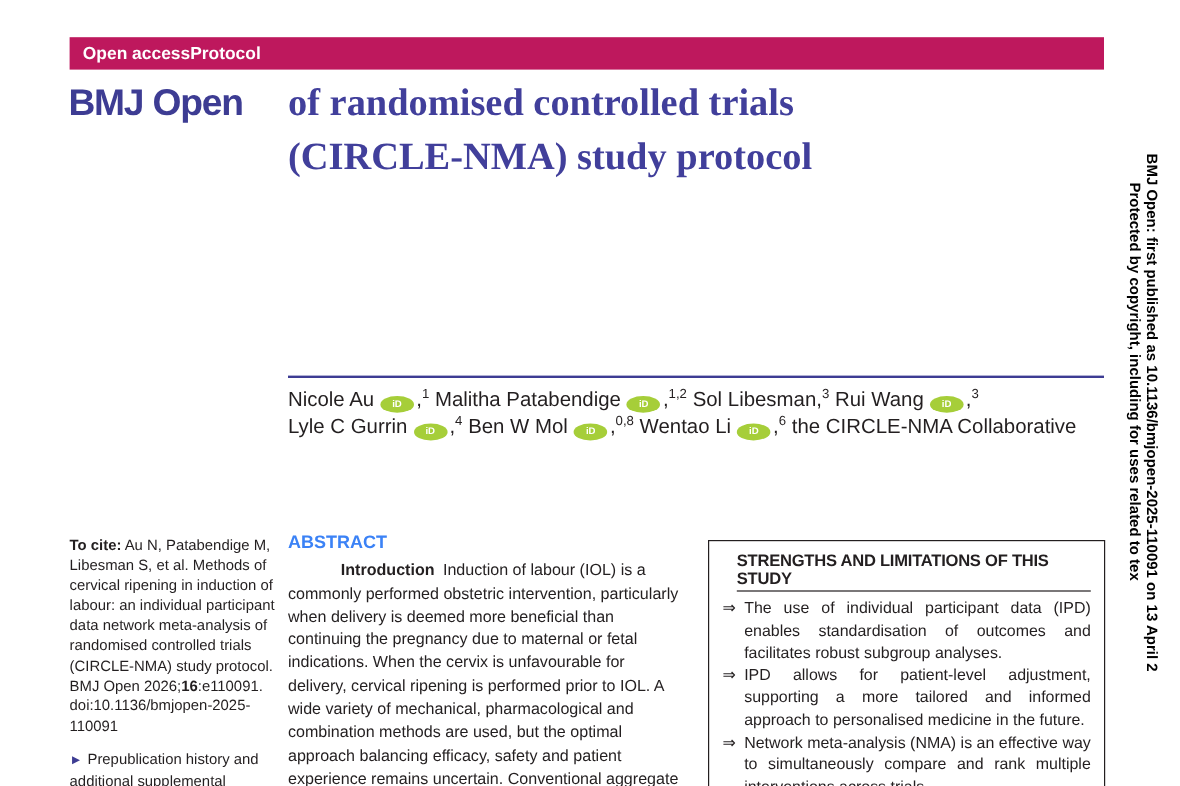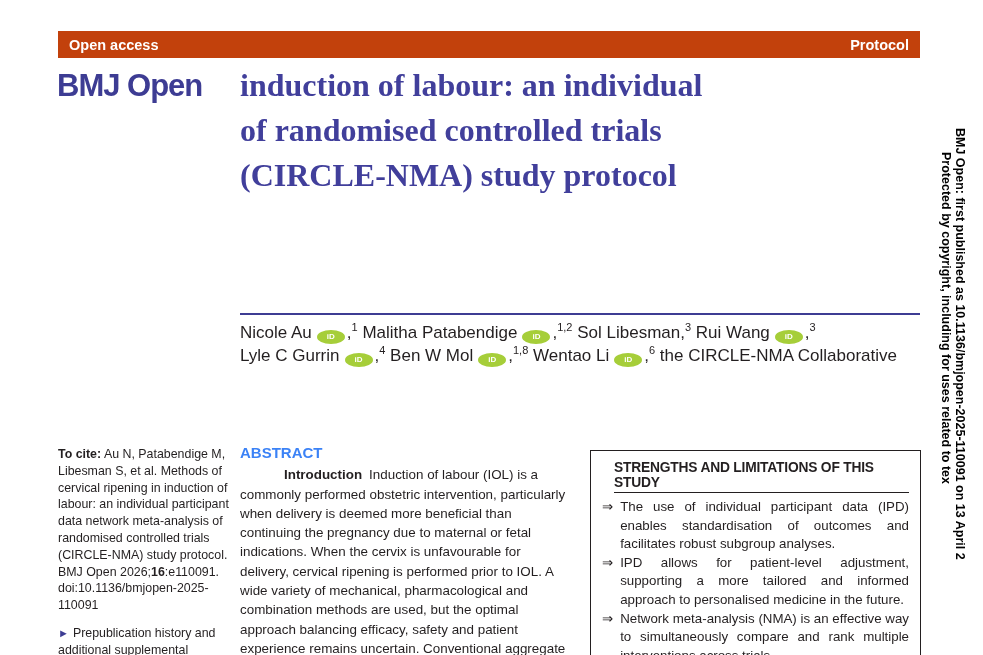--- a/index.html
+++ b/index.html
@@ -11,24 +11,24 @@
     background: #ffffff;
     font-family: "Liberation Sans", sans-serif;
     color: #231f20;
   }
 
   
   .topbar {
     position: absolute;
     left: 58px; top: 31px;
     width: 862px; height: 27px;
-    background: #c2410c;
+    background: #be185d;
     color: #ffffff;
     display: flex;
-    justify-content: space-between;
+    justify-content: flex-start;
     align-items: center;
     padding: 0 11px;
     box-sizing: border-box;
     font-size: 14.5px;
     font-weight: bold;
   }
 
   
   .logo {
     position: absolute;
@@ -156,34 +156,33 @@
 <div id="page">
 
   <div class="topbar">
     <span>Open access</span>
     <span>Protocol</span>
   </div>
 
   <div class="logo">BMJ Open</div>
 
   <div class="title">
-    <div>induction of labour: an individual</div>
     <div>of randomised controlled trials</div>
     <div>(CIRCLE-NMA) study protocol</div>
   </div>
 
   <div class="author-rule"></div>
 
   <div class="authors">
     <span class="author"><span>Nicole Au</span><span class="orcid">iD</span><span>,</span><sup>1</sup></span>
     <span class="author"><span>Malitha Patabendige</span><span class="orcid">iD</span><span>,</span><sup>1,2</sup></span>
     <span class="author"><span>Sol Libesman</span><span>,</span><sup>3</sup></span>
     <span class="author"><span>Rui Wang</span><span class="orcid">iD</span><span>,</span><sup>3</sup></span>
     <span class="author"><span>Lyle C Gurrin</span><span class="orcid">iD</span><span>,</span><sup>4</sup></span>
-    <span class="author"><span>Ben W Mol</span><span class="orcid">iD</span><span>,</span><sup>1,8</sup></span>
+    <span class="author"><span>Ben W Mol</span><span class="orcid">iD</span><span>,</span><sup>0,8</sup></span>
     <span class="author"><span>Wentao Li</span><span class="orcid">iD</span><span>,</span><sup>6</sup></span>
     <span>the CIRCLE-NMA Collaborative</span>
   </div>
 
   <div class="cite-col">
     <div><span class="bold">To cite:</span><span> Au N, Patabendige M, Libesman S, </span><span class="italic">et al</span><span>. Methods of cervical ripening in induction of labour: an individual participant data network meta-analysis of randomised controlled trials (CIRCLE-NMA) study protocol. </span><span class="italic">BMJ Open</span><span> 2026;</span><span class="bold">16</span><span>:e110091. doi:10.1136/bmjopen-2025-110091</span></div>
     <div class="prepub">
       <span class="arrow">►</span><span>Prepublication history and additional supplemental</span>
     </div>
   </div>

